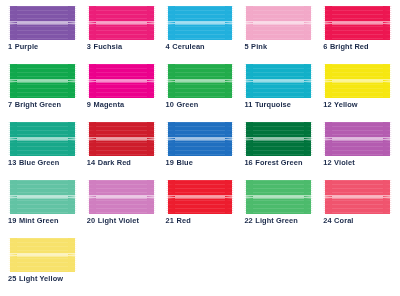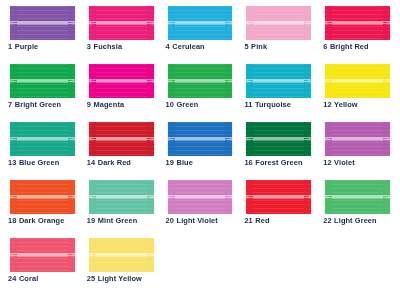--- a/index.html
+++ b/index.html
@@ -263,31 +263,20 @@
         <div class="swatch"></div>
         <div class="bristle"></div>
         <div class="streak"></div>
         <div class="streak thin"></div>
         <div class="fray left"></div>
         <div class="fray right"></div>
       </div>
       <div class="label"><span class="num">12</span><span>Violet</span></div>
     </div>
     <div class="cell">
-      <div class="swatch-wrap" style="--c: #f04e23;">
-        <div class="swatch"></div>
-        <div class="bristle"></div>
-        <div class="streak"></div>
-        <div class="streak thin"></div>
-        <div class="fray left"></div>
-        <div class="fray right"></div>
-      </div>
-      <div class="label"><span class="num">18</span><span>Dark Orange</span></div>
-    </div>
-    <div class="cell">
       <div class="swatch-wrap" style="--c: #62c3a4;">
         <div class="swatch"></div>
         <div class="bristle"></div>
         <div class="streak"></div>
         <div class="streak thin"></div>
         <div class="fray left"></div>
         <div class="fray right"></div>
       </div>
       <div class="label"><span class="num">19</span><span>Mint Green</span></div>
     </div>

